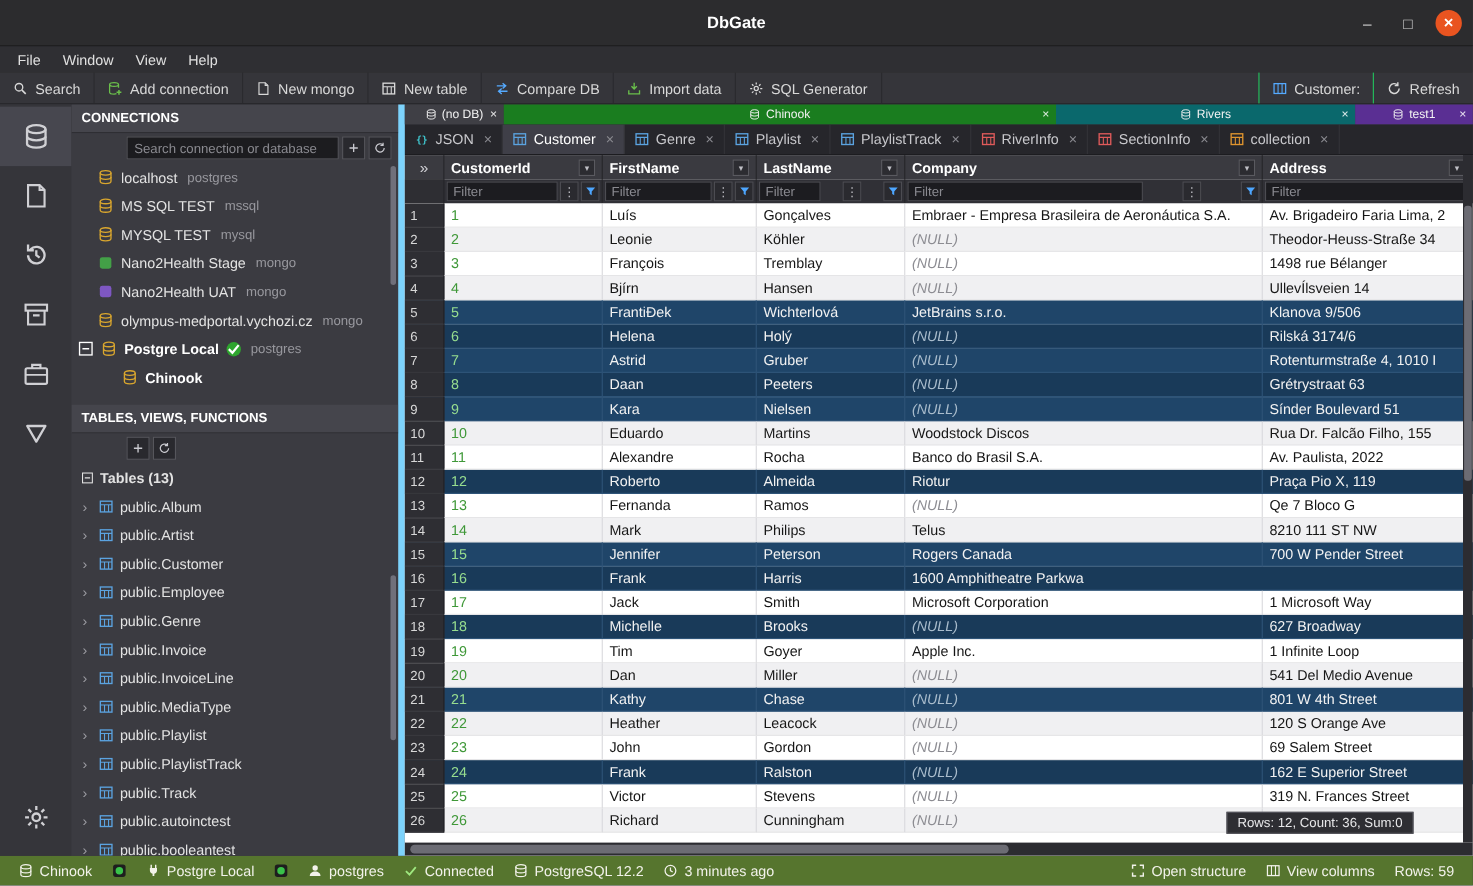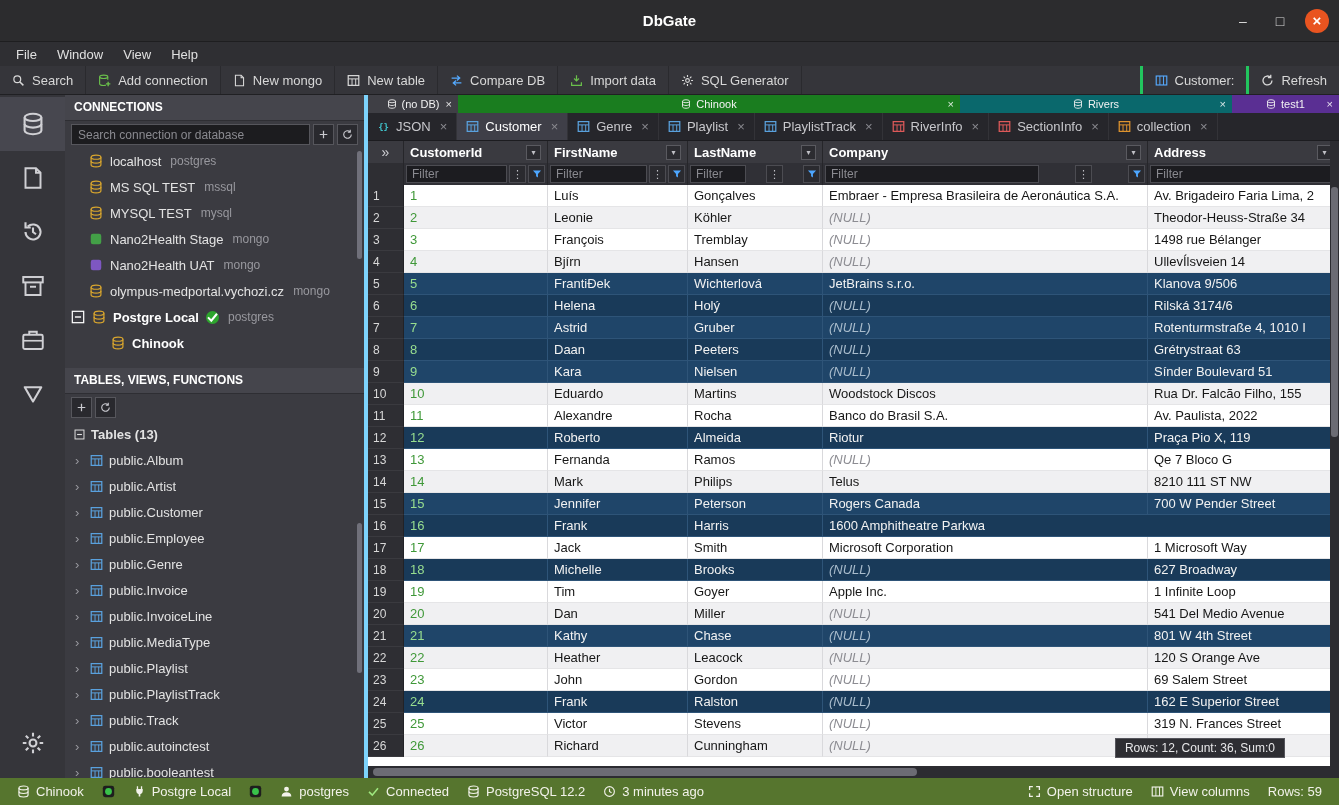--- a/index.html
+++ b/index.html
@@ -17,37 +17,37 @@
 
   
   .menubar { height:24px; background:#2f2f33; display:flex; align-items:center; padding-left:6px; color:#e0e0e0;text-align:center; }
   .menu-item { padding:0 10px; height:100%; display:flex; align-items:center; }
 
   
   .toolbar { height:29px; background:#35353a; border-bottom:1px solid #202023; display:flex; align-items:stretch; color:#d8d8d8; }
   #toolbar-left { display:flex; }
   #toolbar-right { margin-left:auto; display:flex; }
   .tb-btn { display:flex; align-items:center; gap:7px; padding:0 12px; border-right:1px solid #2a2a2e; white-space:nowrap; }
-  #toolbar-right .tb-btn { border-right:none; border-left:3px solid #22c55e; }
+  #toolbar-right .tb-btn { border-right:none; border-left:1px solid #22c55e; }
   .tb-btn svg { width:13px; height:13px; }
 
   
   .main { display:flex; height:683px; background:#3b3b41; }
 
   
   .rail { width:65px; background:#35353a; display:flex; flex-direction:column; align-items:stretch; padding:2px 0 8px 0; flex:none; }
   .rail-item { height:54px; display:flex; align-items:center; justify-content:center; color:#d0d0d4; }
   .rail-item.active { background:#47474f; }
   .rail-item svg { width:24px; height:24px; }
   .rail-spacer { flex:1; }
 
   
-  .panel { width:303px; flex:none; background:#3b3b41; border-right:4px solid #7dd3fc; color:#e3e3e3; display:flex; flex-direction:column; overflow:hidden; position:relative; }
+  .panel { width:303px; flex:none; background:#3b3b41; border-right:6px solid #7dd3fc; color:#e3e3e3; display:flex; flex-direction:column; overflow:hidden; position:relative; }
   .panel-header { height:26px; line-height:25px; padding:0 9px; font-size:12px; font-weight:bold; color:#fff; background:#45454c; border-bottom:1px solid #2e2e33; flex:none; }
-  .search-row { display:flex; gap:3px; padding:3px 6px; flex:none; }
+  .search-row { display:flex; gap:3px; padding:3px 6px; flex:none;margin-left:44px; }
   .search-input { flex:1; min-width:0; height:21px; background:#1c1c1f; border:1px solid #56565c; color:#cfcfcf; font-size:12px; padding:0 6px; }
   .search-input::placeholder { color:#8a8a90; }
   .sq-btn { width:21px; height:21px; flex:none; background:#29292e; border:1px solid #56565c; color:#c9c9cf; display:flex; align-items:center; justify-content:center; }
   .sq-btn svg { width:11px; height:11px; }
   .conn-item { height:26px; display:flex; align-items:center; gap:7px; padding-left:24px; flex:none; white-space:nowrap; overflow:hidden; }
   .conn-item.has-exp { padding-left:6px; }
   .conn-item.nested { padding-left:46px; }
   .conn-item.bold { font-weight:bold; color:#fff; }
   .conn-item svg { width:14px; height:14px; }
   .engine { color:#98989e; font-size:12px; font-weight:normal; margin-left:2px; }

